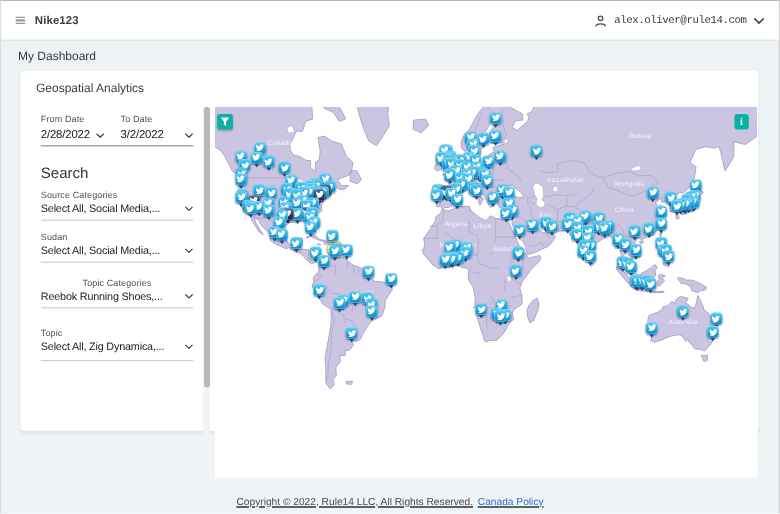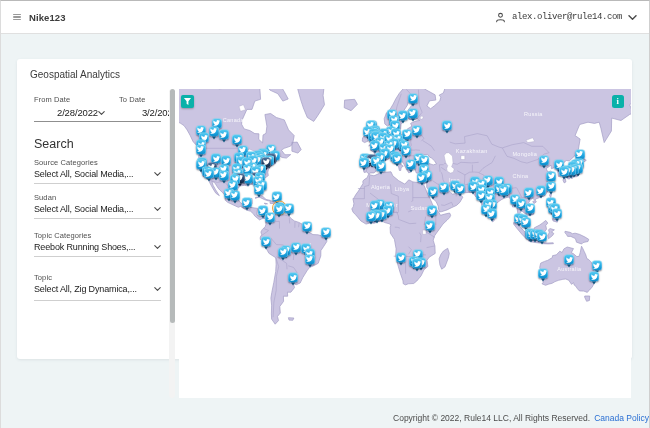--- a/index.html
+++ b/index.html
@@ -31,35 +31,35 @@
   .sidebar { width:152px; padding-left:17px; overflow:hidden; }
   .sb-inner { width:127px; }
   .sb-h { font-size:12.5px; color:#333; font-weight:400; }
   .sb-h.filter { margin-top:2px; }
   .sb-h.search { margin-top:15px; }
   .dates { display:flex; margin-top:6px; border-bottom:1px solid #8f8f8f; padding-bottom:3px; }
   .datefield { flex:1; cursor:pointer; }
   .sb-label { font-size:7.5px; color:#4f4f4f; letter-spacing:.1px; }
   .sb-value-row { display:flex; align-items:center; justify-content:space-between; margin-top:3px; }
   .sb-value { font-size:9px; color:#222; white-space:nowrap; letter-spacing:-0.15px; }
-  .datefield .sb-value-row { padding-right:8px;margin-left:23px; } .datefield .sb-value { font-size:9.5px; }
+  .datefield .sb-value-row { padding-right:8px; } .datefield .sb-value { font-size:9.5px; }
 
   .searchbox { margin-top:7px; height:21px; border:1px solid #b5b5b5; border-radius:4px;
                display:flex; align-items:stretch; overflow:hidden; background:#fff; }
   .searchbox input { flex:1; border:none; outline:none; min-width:0; padding:0 4px 0 7px;
                      font-family:"Liberation Sans",sans-serif; font-size:8.7px; color:#333; letter-spacing:-0.2px; }
   .searchbox input::placeholder { color:#8e8e8e; }
   .search-btn { width:26px; border:none; border-left:1px solid #b5b5b5; background:#fff;
                 display:flex; align-items:center; justify-content:center; cursor:pointer; }
 
   .group { border-bottom:1px solid #cfcfcf; padding-bottom:4px; cursor:pointer; }
   .group .sb-value-row { margin-top:2px; }
   .group.g0 { margin-top:7px; }
   .group.g1 { margin-top:9px; }
-  .group.g2 { margin-top:12px; }
+  .group.g2 { margin-top:12px;text-align:center; }
   .group.g3 { margin-top:16px; padding-bottom:6px; }
   .group.g4 { margin-top:24px; padding-bottom:7px; }
   .group.g4 .sb-value { color:#333; }
 
   
   .vscroll { width:6px; background:#f3f3f3; border-radius:3px; position:relative; }
   .vscroll .thumb { position:absolute; top:0; left:0.5px; width:5px; height:234px; background:#b6baba; border-radius:3px; }
   .panel-gap { width:4px; }
 
   
@@ -81,21 +81,21 @@
   .map-filter-btn { position:absolute; left:2px; top:6px; width:13px; height:13px; border:none;
                     background:#0ab1a9; border-radius:2px; display:flex; align-items:center;
                     justify-content:center; cursor:pointer; box-shadow:0 1px 2px rgba(0,0,0,.25); }
   .map-info-btn { position:absolute; right:7px; top:6px; width:12.5px; height:12.5px; border:none;
                   background:#0ab1a9; border-radius:2.5px; color:#fff;
                   font-family:"Liberation Serif",serif; font-weight:700; font-size:8.5px; line-height:12px;
                   text-align:center; cursor:pointer; }
 
   
   .footer { position:absolute; left:0; bottom:0; width:100%; height:21px;
-            display:flex; align-items:center; justify-content:flex-end; gap:4px; }
+            display:flex; align-items:center; justify-content:center; gap:4px;text-decoration:underline; }
   .copyright { font-size:8.5px; color:#4c4c4c; }
   .privacy { font-size:8.5px; color:#2a6fd3; text-decoration:none; cursor:pointer; }
 </style>
 </head>
 <body>
 
 <div class="page">
 
   <div class="topbar">
     <div class="hamburger">
@@ -109,20 +109,21 @@
         <circle cx="6" cy="3.6" r="2.1" fill="none" stroke="#4a4a4a" stroke-width="1.1"></circle>
         <path d="M1.8 10.6 C1.8 7.9 10.2 7.9 10.2 10.6" fill="none" stroke="#4a4a4a" stroke-width="1.1" stroke-linecap="round"></path>
       </svg>
       <span class="user-email">alex.oliver@rule14.com</span>
       <svg width="9" height="5" viewBox="0 0 9 5">
           <path class="chev" d="M1 0.7 L4.5 4.2 L8 0.7"></path>
         </svg>
     </div>
   </div>
 
+  <div class="breadcrumb">My Dashboard</div>
 
   <div class="card">
     <div class="card-title">Geospatial Analytics</div>
     <div class="panels">
 
       <div class="sidebar">
         <div class="sb-inner">
           <div class="dates">
             <div class="datefield">
               <div class="sb-label">From Date</div>

